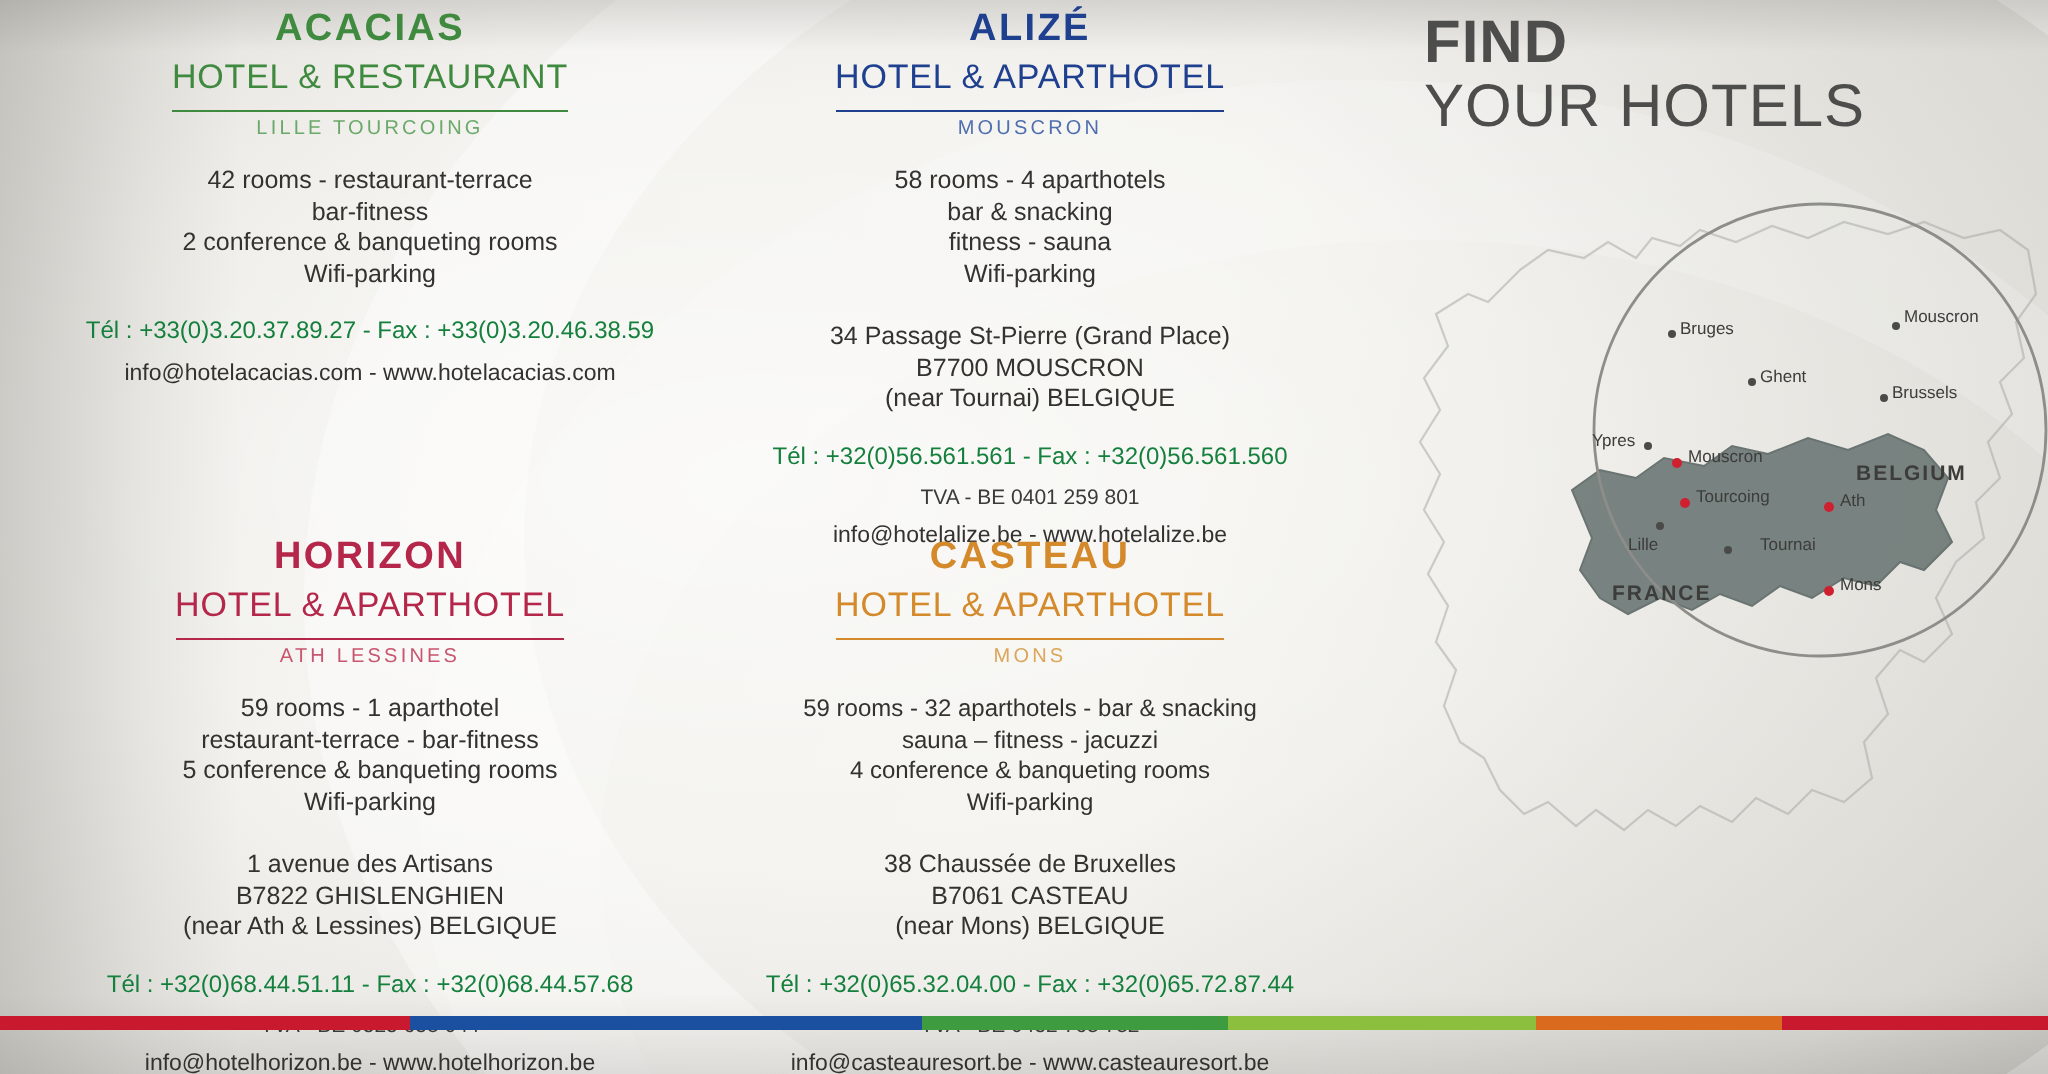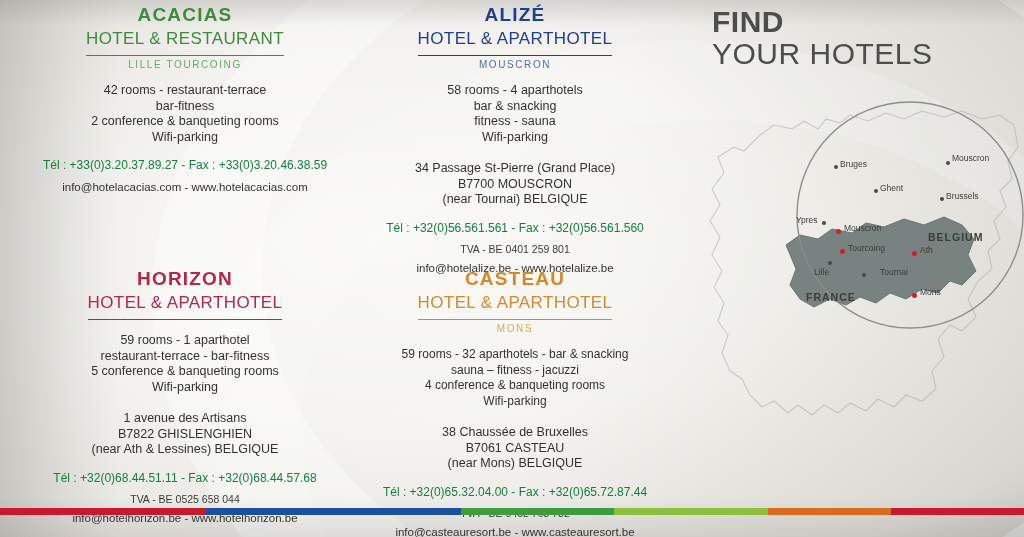--- a/index.html
+++ b/index.html
@@ -228,20 +228,21 @@
 B7700 MOUSCRON
 (near Tournai) BELGIQUE</div>
     <div class="contact">Tél : +32(0)56.561.561 - Fax : +32(0)56.561.560</div>
     <div class="tva">TVA - BE 0401 259 801</div>
     <div class="email">info@hotelalize.be - www.hotelalize.be</div>
   </div>
 
   <div class="block horizon" style="left:40px; top:268px; width:290px;">
     <div class="hotel-name">HORIZON</div>
     <div><span class="hotel-type">HOTEL &amp; APARTHOTEL</span></div>
+    <div class="hotel-city">ATH  LESSINES</div>
     <div class="features" style="white-space:pre-line">59 rooms - 1 aparthotel
 restaurant-terrace - bar-fitness
 5 conference &amp; banqueting rooms
 Wifi-parking</div>
     <div class="address" style="white-space:pre-line">1 avenue des Artisans
 B7822  GHISLENGHIEN
 (near Ath &amp; Lessines) BELGIQUE</div>
     <div class="contact">Tél : +32(0)68.44.51.11 - Fax : +32(0)68.44.57.68</div>
     <div class="tva">TVA - BE 0525 658 044</div>
     <div class="email">info@hotelhorizon.be - www.hotelhorizon.be</div>

